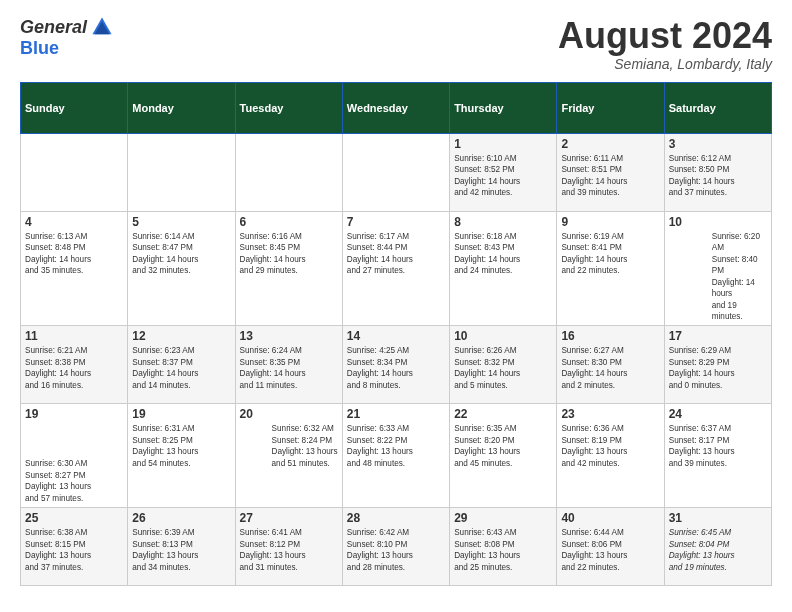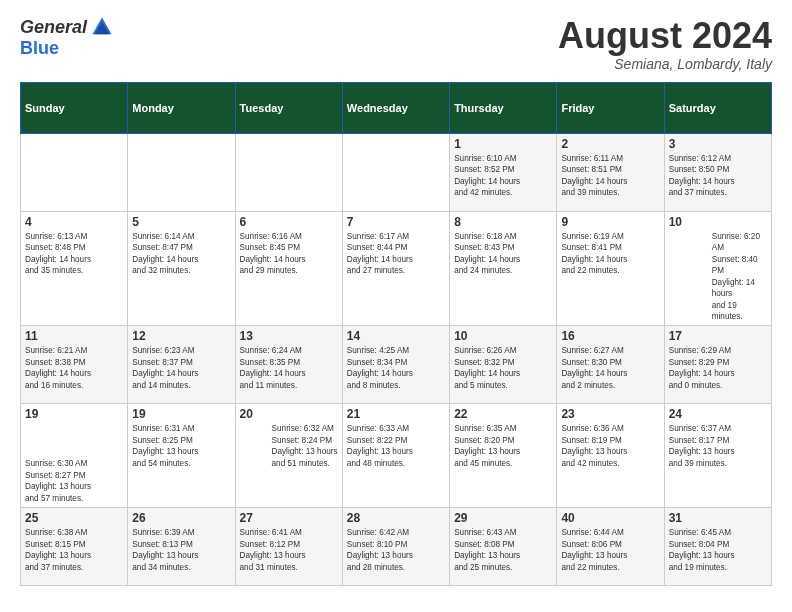--- a/index.html
+++ b/index.html
@@ -353,21 +353,21 @@
           </td>
           <td>
             <span class="day-num">40</span>
             <div class="day-info" style="white-space: pre-line;">Sunrise: 6:44 AM
 Sunset: 8:06 PM
 Daylight: 13 hours
 and 22 minutes.</div>
           </td>
           <td>
             <span class="day-num">31</span>
-            <div class="day-info" style="white-space: pre-line;">Sunrise: 6:45 AM
+            <div class="day-info" style="white-space: pre-line; font-style: italic;">Sunrise: 6:45 AM
 Sunset: 8:04 PM
 Daylight: 13 hours
 and 19 minutes.</div>
           </td>
         </tr>
       </tbody>
   </table>
 </div>
 
 </body></html>

